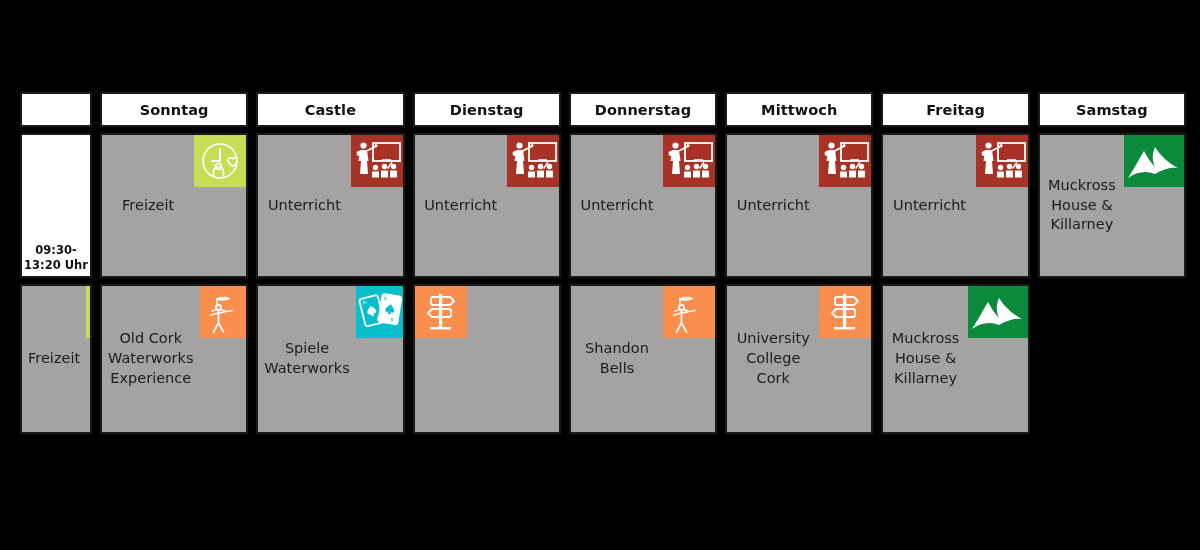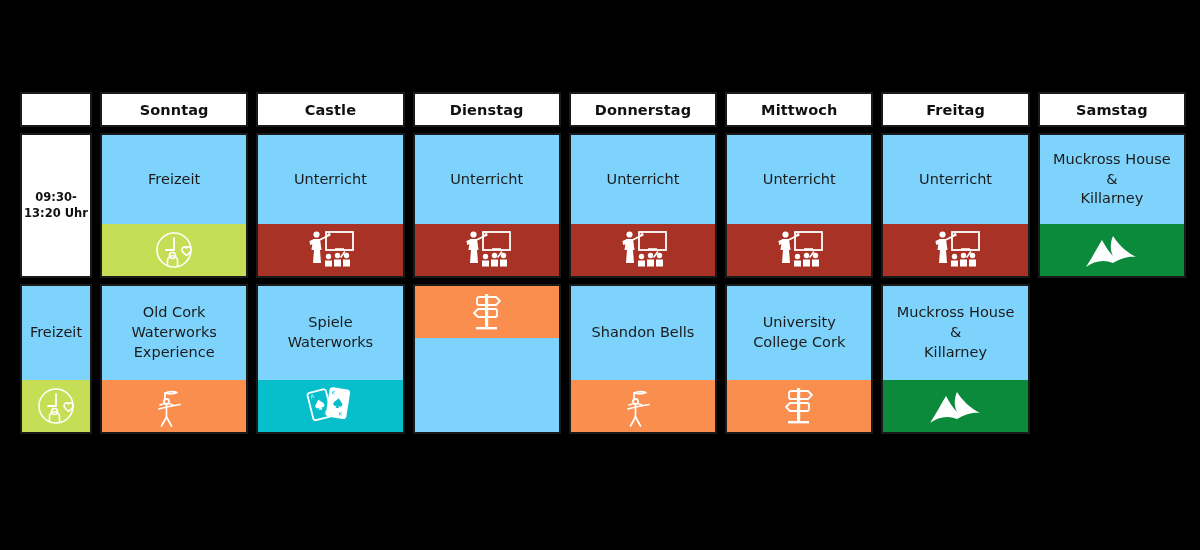--- a/index.html
+++ b/index.html
@@ -49,38 +49,38 @@
   .hdr.corner {
     background: #ffffff;
   }
 
   
   .timecell {
     background: #ffffff;
     border: 2px solid #1a1a1a;
     box-sizing: border-box;
     display: flex;
-    align-items: center;
+    align-items: flex-end;
     justify-content: center;
     text-align: center;
     font-size: 11.5px;
     font-weight: bold;
     color: #111111;
     line-height: 1.35;
     padding: 2px;
   }
   .timecell span { display: block; white-space: pre-line; }
 
   
   .cell {
-    background: #7dd3fc;
+    background: #a3a3a3;
     border: 2px solid #1a1a1a;
     box-sizing: border-box;
     display: flex;
-    flex-direction: column;
+    flex-direction: row;
     overflow: hidden;
   }
   .cell-label {
     flex: 1 1 auto;
     display: flex;
     align-items: center;
     justify-content: center;
     text-align: center;
     font-size: 14.5px;
     color: #1b1b1b;

